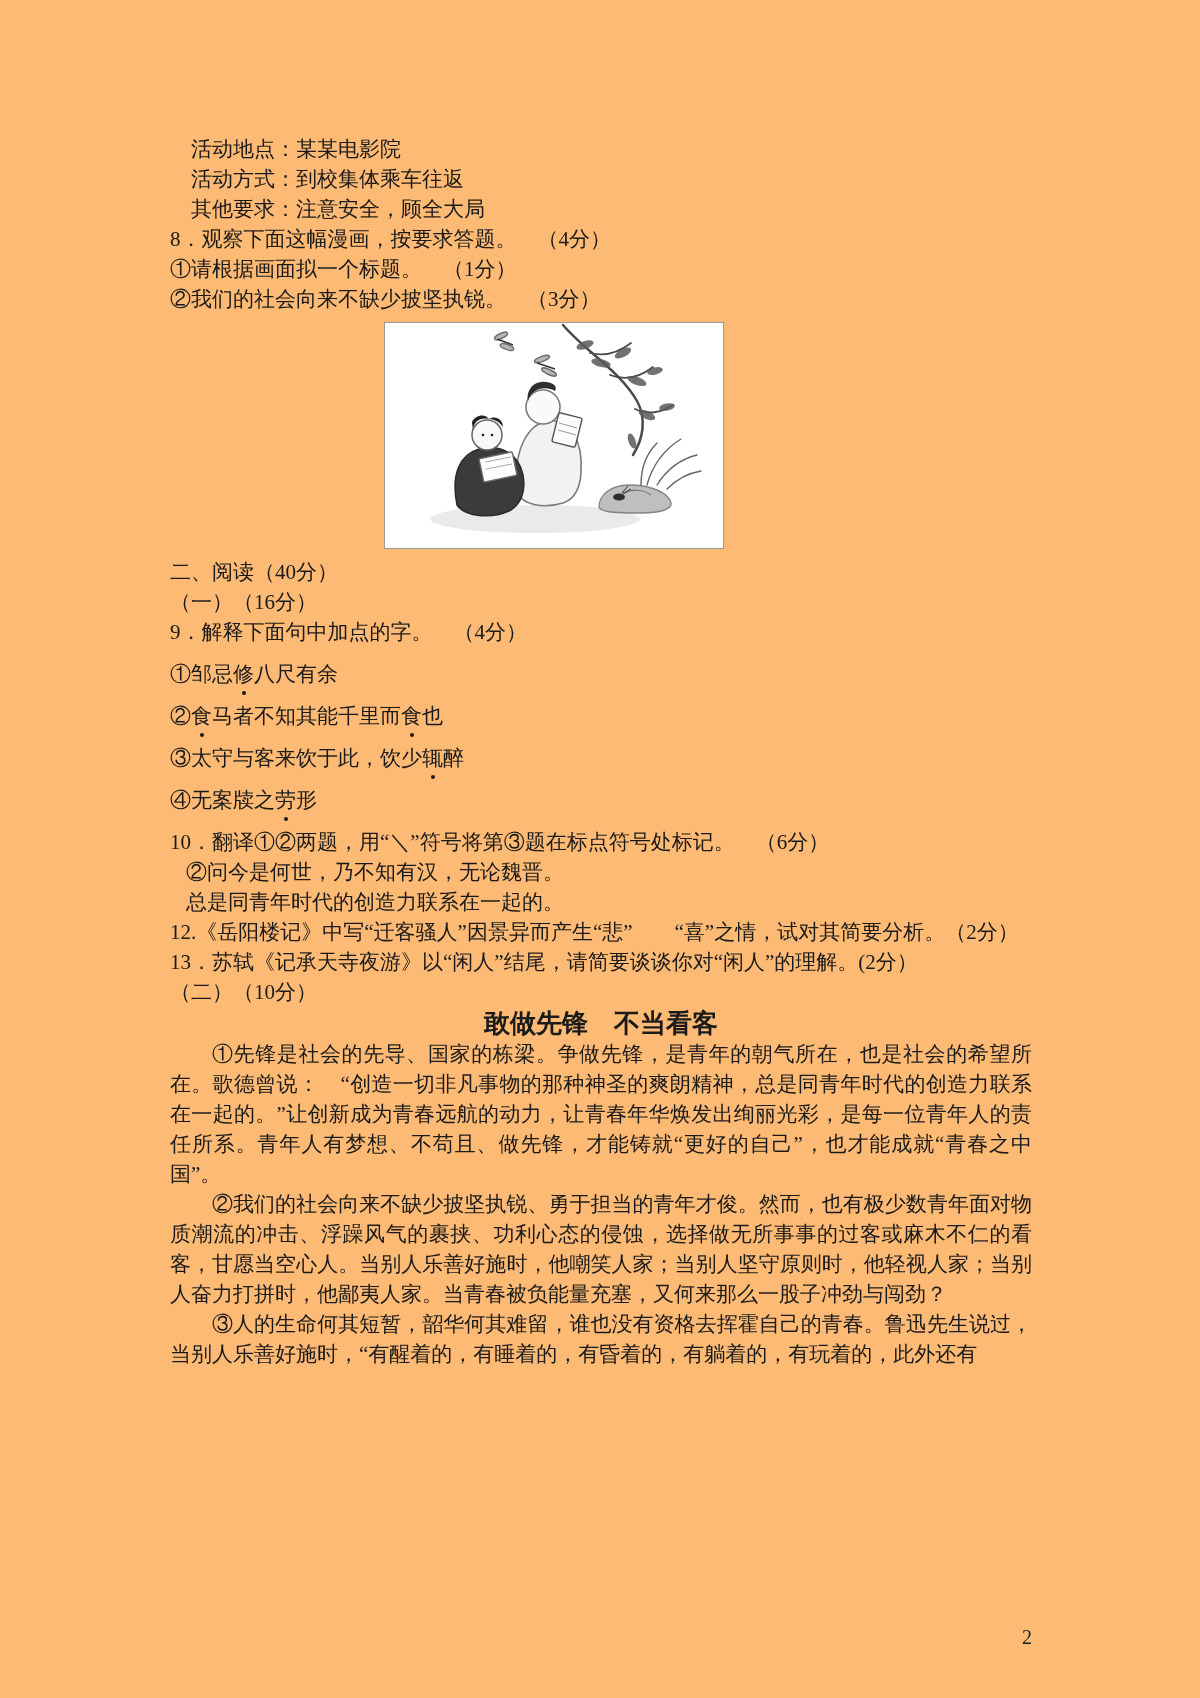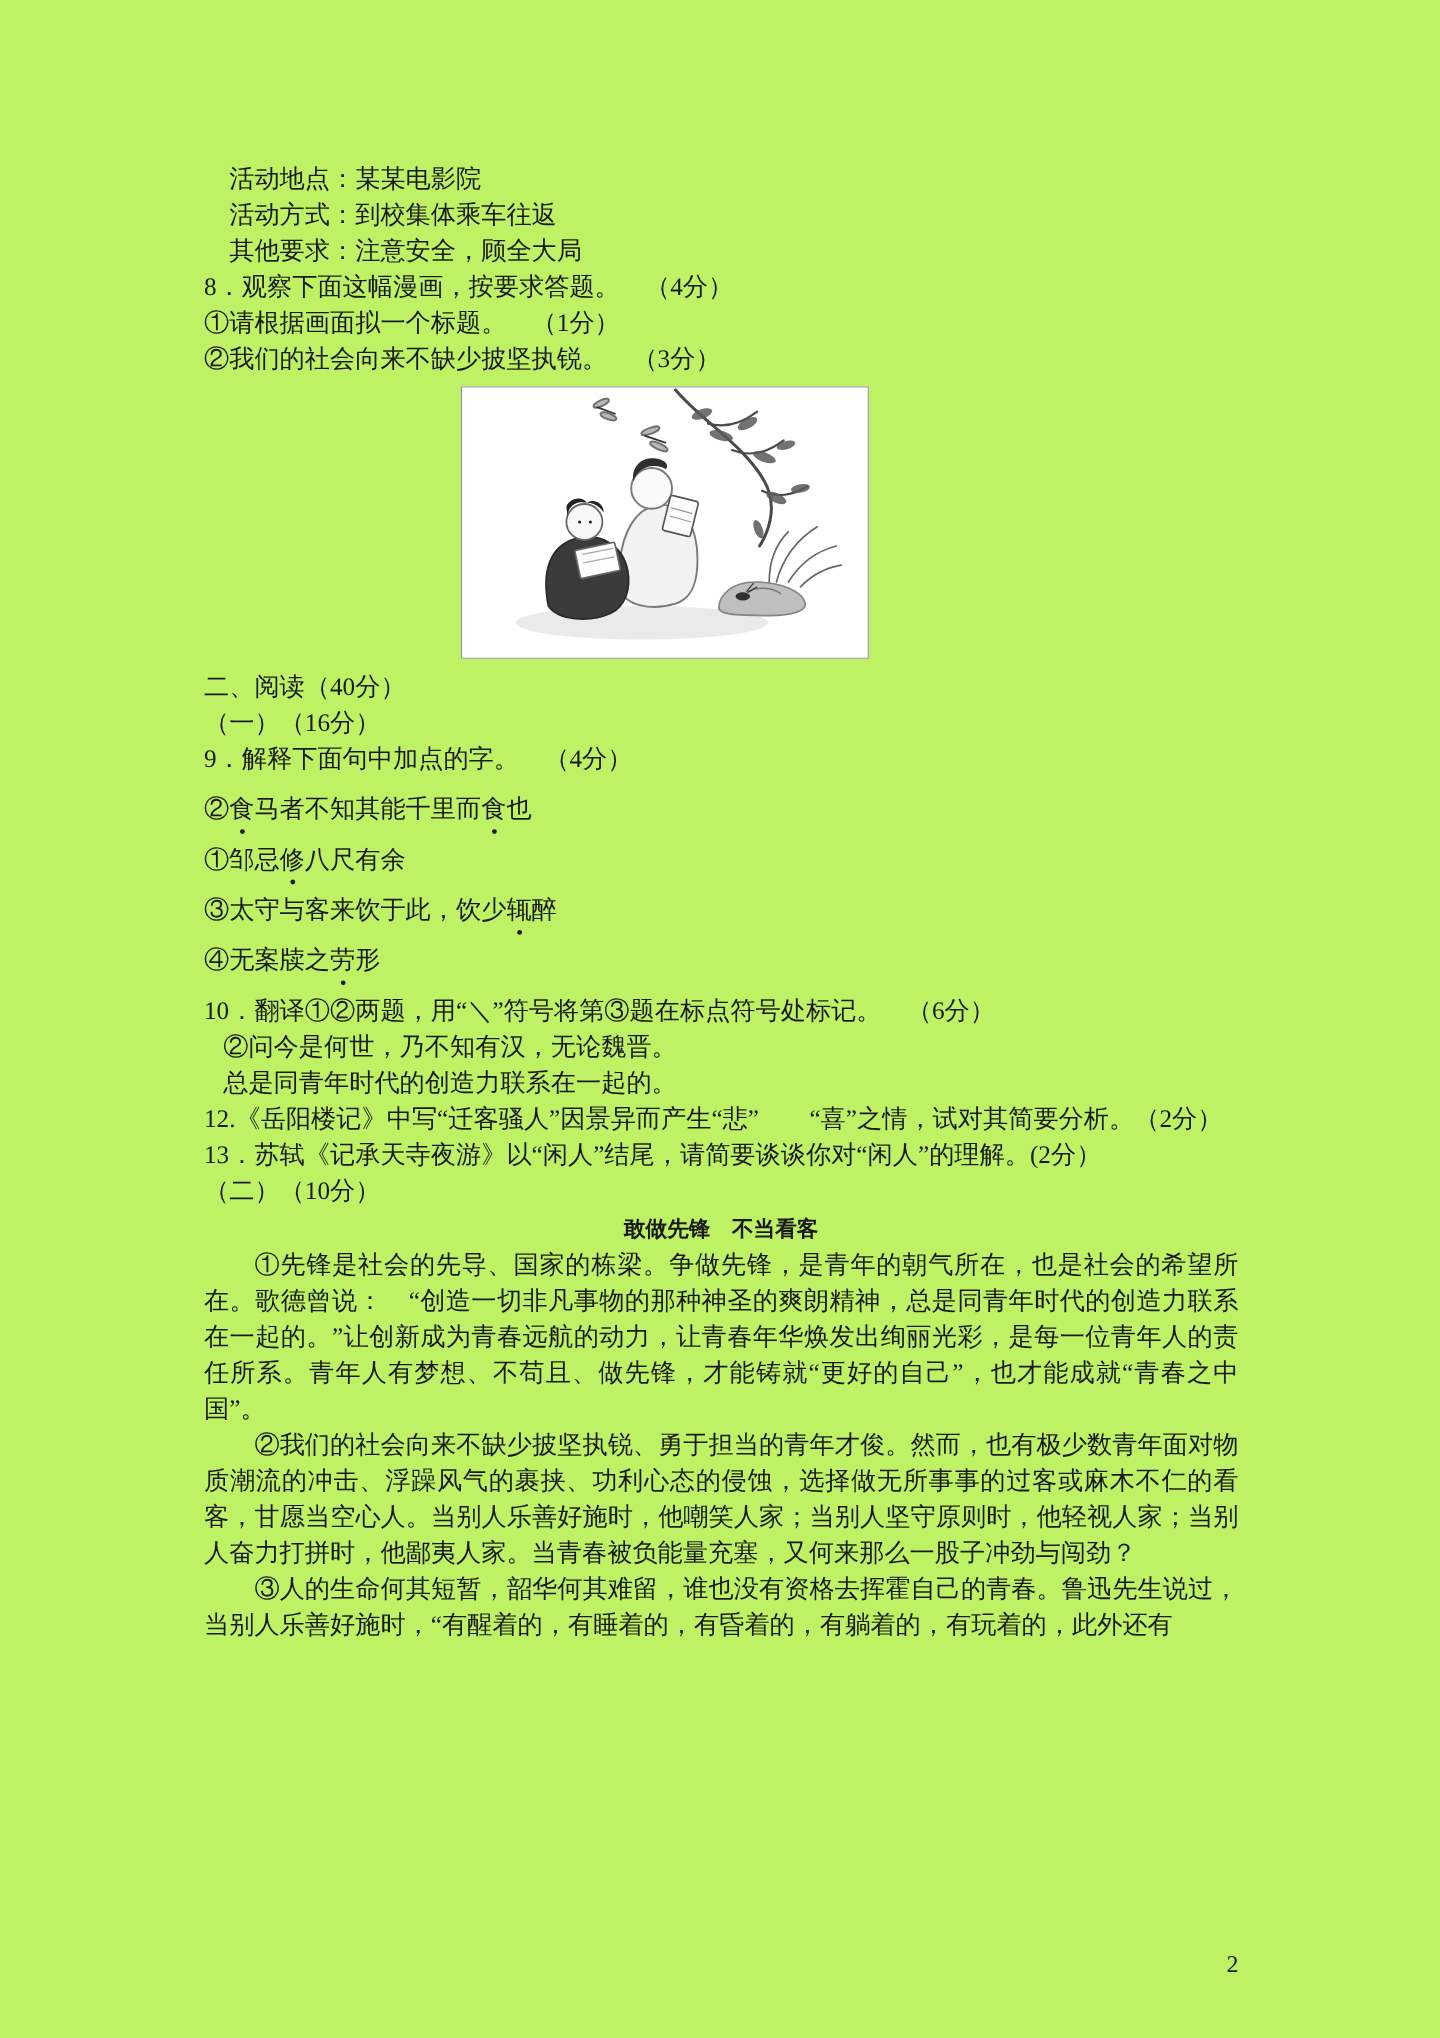--- a/index.html
+++ b/index.html
@@ -12,21 +12,21 @@
     height: 1698px;
     position: relative;
     font-family: "Liberation Serif", "DejaVu Serif", serif;
     color: #1a1a1a;
   }
   .page {
     position: absolute;
     top: 0; left: 0;
     width: 1200px;
     height: 1698px;
-    background: #bef264;
+    background: #fdba74;
     overflow: hidden;
   }
   .content {
     position: absolute;
     left: 170px;
     top: 134px;
     width: 862px;
     font-size: 21px;
     line-height: 30px;
     text-align: justify;
@@ -39,21 +39,21 @@
   .cartoon-wrap {
     margin: 8px 0 8px 214px;
     width: 338px;
     height: 225px;
     border: 1px solid #9a9a9a;
     background: #ffffff;
   }
   .essay-title {
     text-align: center;
     font-weight: bold;
-    font-size: 18px;
+    font-size: 26px;
     margin-top: 2px;
   }
   .essay-para {
     text-indent: 2em;
   }
   .emph { position: relative; }
   .emph::after {
     content: "";
     position: absolute;
     left: 50%;
@@ -149,22 +149,22 @@
           <line x1="238" y1="171" x2="246" y2="166" stroke="#2f2f2f" stroke-width="1"></line>
           <line x1="237" y1="170" x2="243" y2="163" stroke="#2f2f2f" stroke-width="1"></line>
         </g>
       </svg>
     </div>
 
     <div class="line">二、阅读（40分）</div>
     <div class="line">（一）（16分）</div>
 
     <div class="line">9．解释下面句中加点的字。　（4分）</div>
+    <div class="line q9-item">①邹忌<span class="emph">修</span>八尺有余</div>
     <div class="line q9-item">②<span class="emph">食</span>马者不知其能千里而<span class="emph">食</span>也</div>
-    <div class="line q9-item">①邹忌<span class="emph">修</span>八尺有余</div>
     <div class="line q9-item">③太守与客来饮于此，饮少<span class="emph">辄</span>醉</div>
     <div class="line q9-item">④无案牍之<span class="emph">劳</span>形</div>
 
     <div class="line q10-stem">10．翻译①②两题，用“＼”符号将第③题在标点符号处标记。　（6分）</div>
     <div class="line q10-item">②问今是何世，乃不知有汉，无论魏晋。</div>
     <div class="line q10-item">总是同青年时代的创造力联系在一起的。</div>
 
     <div class="line">12.《岳阳楼记》中写“迁客骚人”因景异而产生“悲”　　“喜”之情，试对其简要分析。（2分）</div>
     <div class="line">13．苏轼《记承天寺夜游》以“闲人”结尾，请简要谈谈你对“闲人”的理解。(2分）</div>
 

